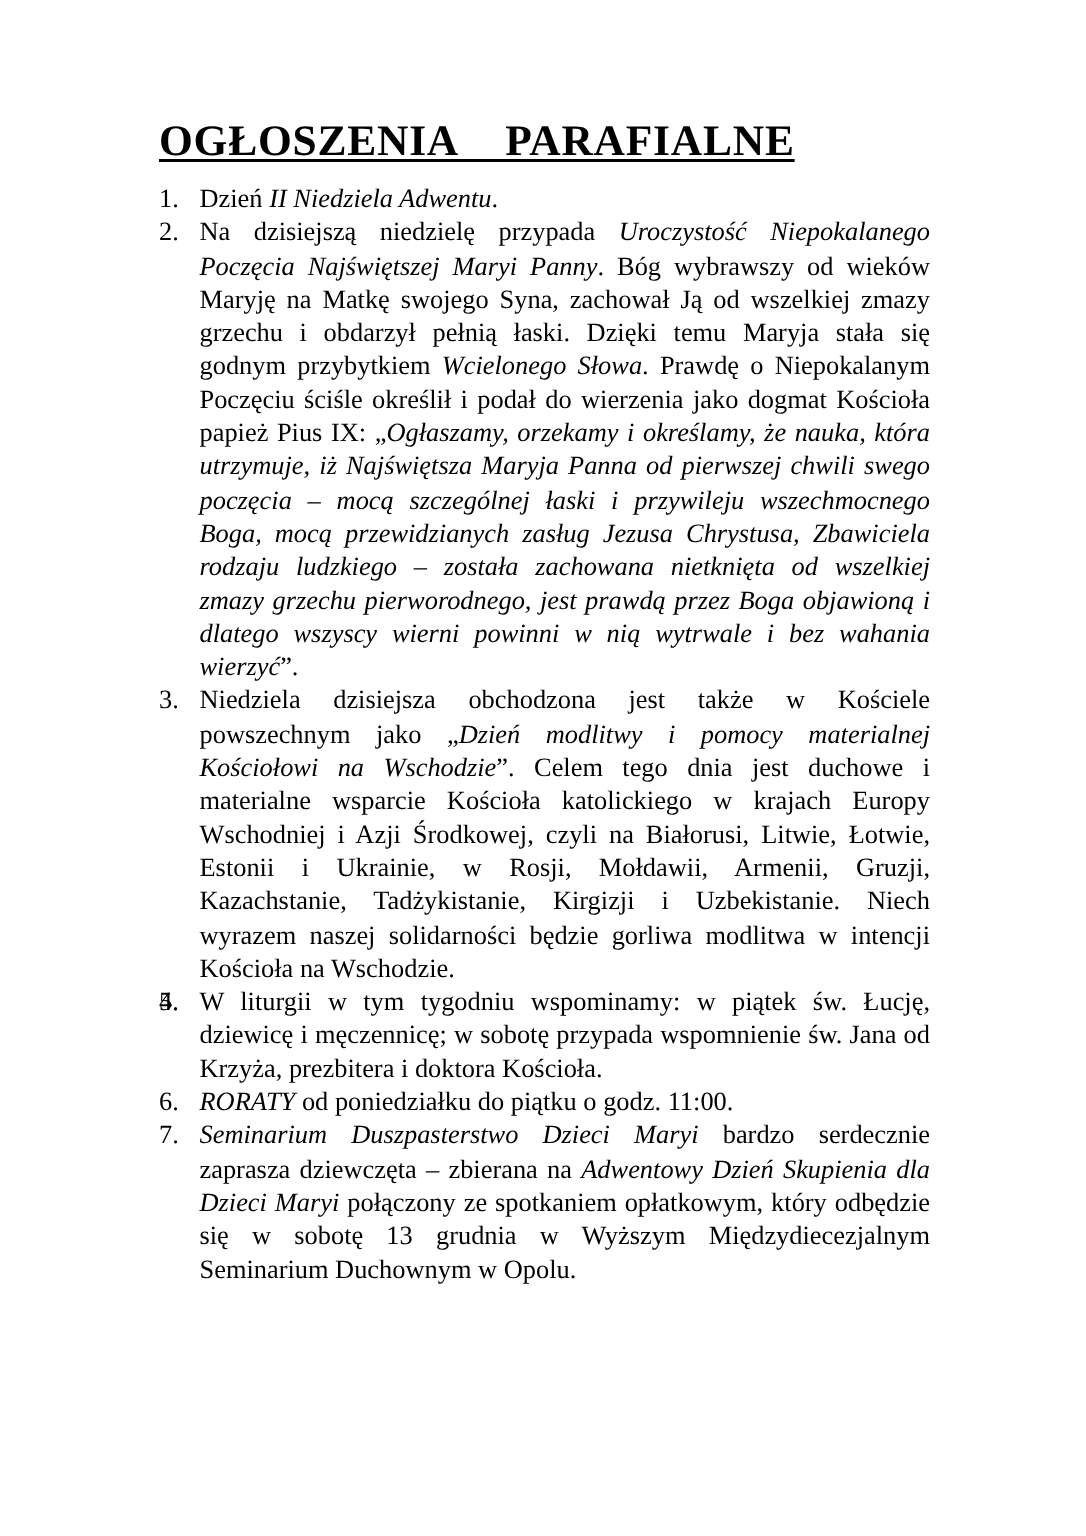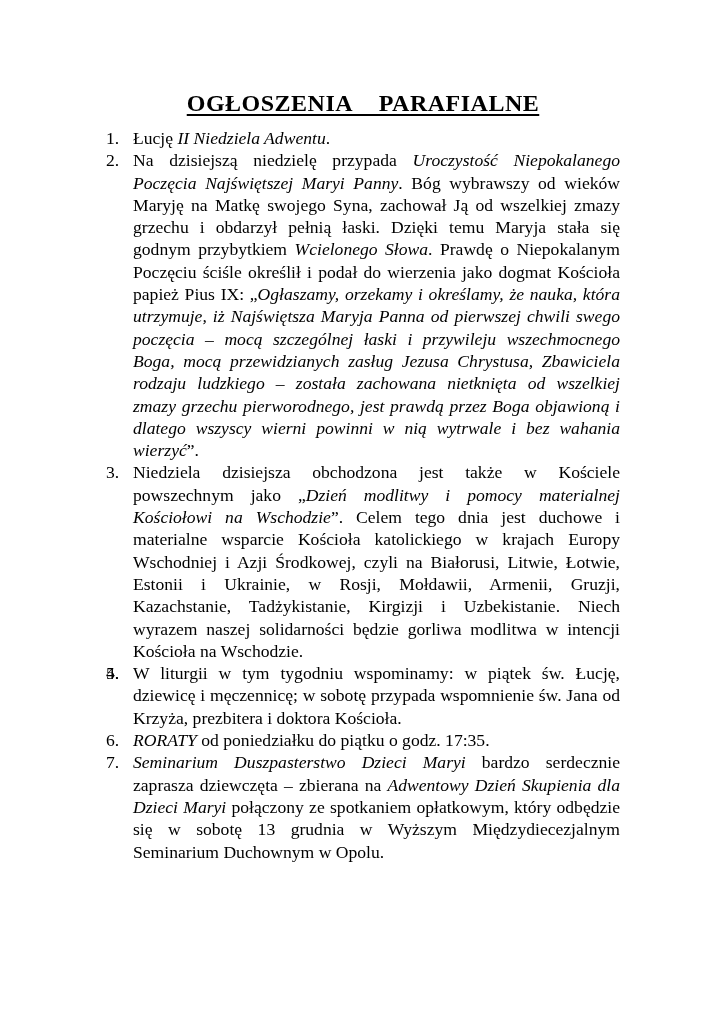--- a/index.html
+++ b/index.html
@@ -15,23 +15,23 @@
     color: #000000;
   }
   .page {
     width: 724px;
     height: 1024px;
     background: #ffffff;
     box-sizing: border-box;
     padding-top: 78px;
   }
   .doc-title {
-    margin: 12px 104px 10px 106px;
-    text-align: center;
-    font-size: 24px;
+    margin: 0 104px 10px 106px;
+    text-align: left;
+    font-size: 29px;
     font-weight: bold;
     letter-spacing: 0.5px;
     word-spacing: 0.85em;
     text-decoration: underline;
     text-underline-offset: 3px;
     white-space: nowrap;
   }
   .announcements {
     margin: 0 104px 0 106px;
     font-size: 17.6px;
@@ -52,21 +52,21 @@
   }
   .item em {
   }
 </style>
 </head>
 <body>
 
 <div class="page">
   <h1 class="doc-title">OGŁOSZENIA PARAFIALNE</h1>
   <div class="announcements">
-      <div class="item"><span class="num">1.</span><span class="content"><span>Łucję </span><em>II Niedziela Adwentu</em><span>.</span></span></div>
+      <div class="item"><span class="num">1.</span><span class="content"><span>Dzień </span><em>II Niedziela Adwentu</em><span>.</span></span></div>
       <div class="item"><span class="num">2.</span><span class="content"><span>Na dzisiejszą niedzielę przypada </span><em>Uroczystość Niepokalanego Poczęcia Najświętszej Maryi Panny</em><span>. Bóg wybrawszy od wieków Maryję na Matkę swojego Syna, zachował Ją od wszelkiej zmazy grzechu i obdarzył pełnią łaski. Dzięki temu Maryja stała się godnym przybytkiem </span><em>Wcielonego Słowa</em><span>. Prawdę o Niepokalanym Poczęciu ściśle określił i podał do wierzenia jako dogmat Kościoła papież Pius IX: „</span><em>Ogłaszamy, orzekamy i określamy, że nauka, która utrzymuje, iż Najświętsza Maryja Panna od pierwszej chwili swego poczęcia – mocą szczególnej łaski i przywileju wszechmocnego Boga, mocą przewidzianych zasług Jezusa Chrystusa, Zbawiciela rodzaju ludzkiego – została zachowana nietknięta od wszelkiej zmazy grzechu pierworodnego, jest prawdą przez Boga objawioną i dlatego wszyscy wierni powinni w nią wytrwale i bez wahania wierzyć</em><span>”.</span></span></div>
       <div class="item"><span class="num">3.</span><span class="content"><span>Niedziela dzisiejsza obchodzona jest także w Kościele powszechnym jako „</span><em>Dzień modlitwy i pomocy materialnej Kościołowi na Wschodzie</em><span>”. Celem tego dnia jest duchowe i materialne wsparcie Kościoła katolickiego w krajach Europy Wschodniej i Azji Środkowej, czyli na Białorusi, Litwie, Łotwie, Estonii i Ukrainie, w Rosji, Mołdawii, Armenii, Gruzji, Kazachstanie, Tadżykistanie, Kirgizji i Uzbekistanie. Niech wyrazem naszej solidarności będzie gorliwa modlitwa w intencji Kościoła na Wschodzie.</span></span></div>
       <div class="item"><span class="num">4.</span></div>
       <div class="item"><span class="num">5.</span><span class="content"><span>W liturgii w tym tygodniu wspominamy: w piątek św. Łucję, dziewicę i męczennicę; w sobotę przypada wspomnienie św. Jana od Krzyża, prezbitera i doktora Kościoła.</span></span></div>
-      <div class="item"><span class="num">6.</span><span class="content"><em>RORATY</em><span> od poniedziałku do piątku o godz. 17:35.</span></span></div>
+      <div class="item"><span class="num">6.</span><span class="content"><em>RORATY</em><span> od poniedziałku do piątku o godz. 11:00.</span></span></div>
       <div class="item"><span class="num">7.</span><span class="content"><em>Seminarium Duszpasterstwo Dzieci Maryi</em><span> bardzo serdecznie zaprasza dziewczęta – zbierana na </span><em>Adwentowy Dzień Skupienia dla Dzieci Maryi</em><span> połączony ze spotkaniem opłatkowym, który odbędzie się w sobotę 13 grudnia w Wyższym Międzydiecezjalnym Seminarium Duchownym w Opolu.</span></span></div>
     </div>
 </div>
 
 </body></html>

